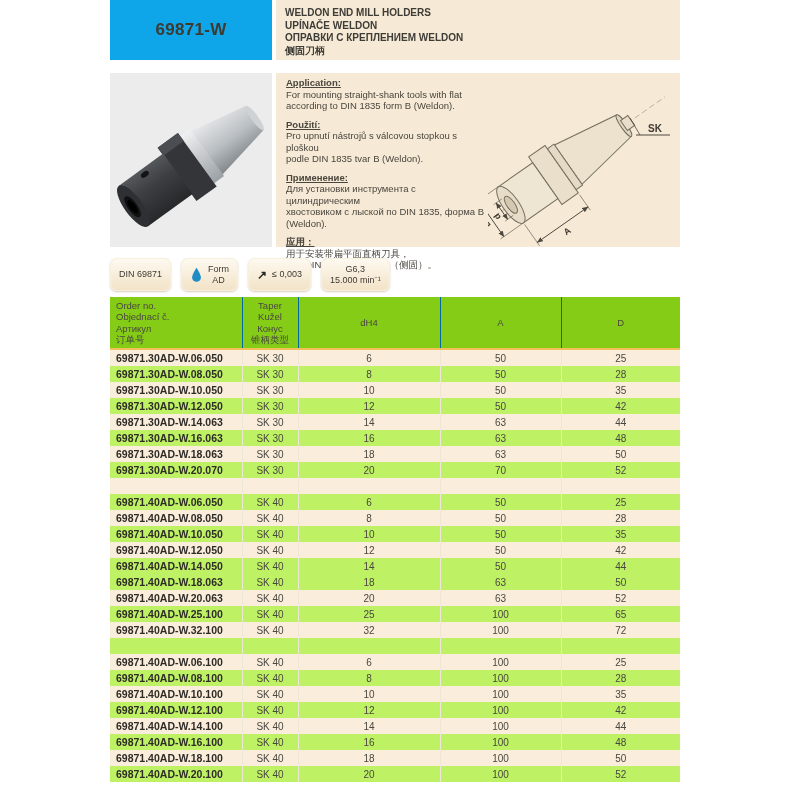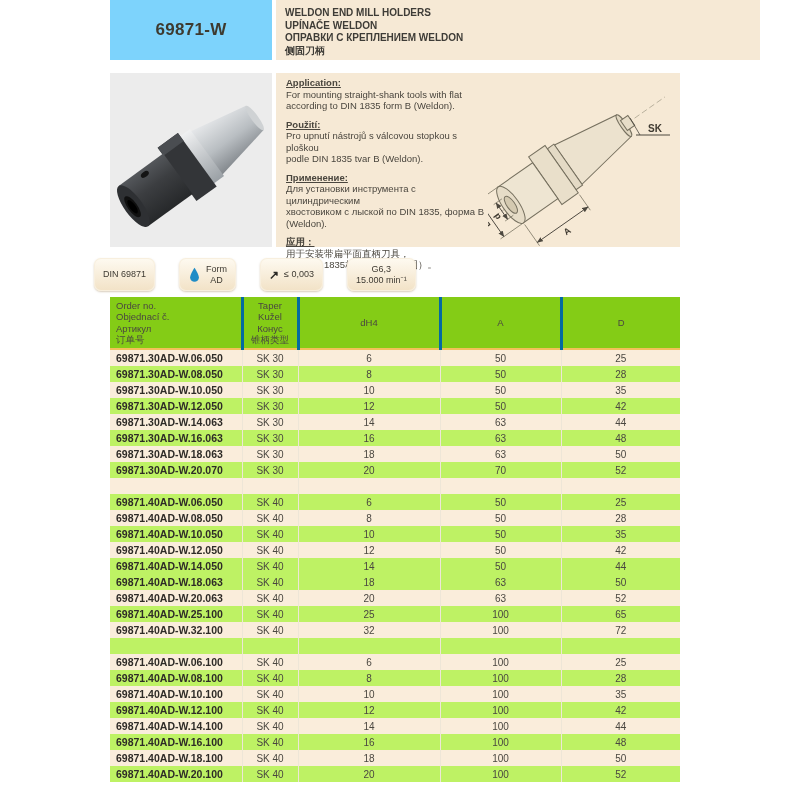--- a/index.html
+++ b/index.html
@@ -1,43 +1,43 @@
 <!DOCTYPE html>
 <html><head>
 <meta charset="utf-8">
 <style>
   html,body{margin:0;padding:0;}
   body{
     width:800px;height:800px;background:#ffffff;position:relative;overflow:hidden;
     font-family:"Liberation Sans",sans-serif;color:#46423b;
   }
   .code-box{
-    position:absolute;left:110px;top:0;width:162px;height:60px;background:#7dd3fc;
+    position:absolute;left:110px;top:0;width:162px;height:60px;background:#0ea5e9;
     display:flex;align-items:center;justify-content:center;
     font-size:17px;font-weight:bold;color:#3e3a2f;letter-spacing:.3px;
   }
   .title-strip{
-    position:absolute;left:276px;top:0;width:484px;height:60px;background:#f6e9d5;
+    position:absolute;left:276px;top:0;width:404px;height:60px;background:#f6e9d5;
     box-sizing:border-box;padding:7px 0 0 9px;
     font-size:10px;font-weight:bold;line-height:12.5px;color:#3e3c37;
   }
   .photo{
     position:absolute;left:110px;top:73px;width:162px;height:174px;background:#ececec;
   }
   .info{
     position:absolute;left:276px;top:73px;width:404px;height:174px;background:#f6e9d5;
   }
   .app-text{
     position:absolute;left:10px;top:4px;width:202px;
     font-size:9.5px;line-height:11.5px;color:#4a463e;
   }
   .app-label{font-weight:bold;margin-top:7px;text-decoration:underline;}
   .app-body{white-space:pre-line;}
   .diagram{position:absolute;right:2px;top:0;width:190px;height:174px;}
-  .badges{position:absolute;left:94px;top:258px;display:flex;gap:24px;}
+  .badges{position:absolute;left:110px;top:258px;display:flex;gap:10px;}
   .badge{
     min-width:42px;height:33px;border-radius:7px;box-sizing:border-box;
     background:linear-gradient(#fefaf1,#f2e2c6);
     box-shadow:0 1px 2px rgba(140,110,60,.35), inset 0 0 0 1px #f8efde;
     display:flex;align-items:center;justify-content:center;gap:5px;
     padding:2px 9px;font-size:9px;line-height:10.5px;color:#3e3a32;text-align:center;
   }
   .badge .two-line div{white-space:nowrap;}
   .drop{width:13px;height:16px;display:block;}
   .arrow-ne{font-size:12px;font-weight:bold;color:#2c2a26;line-height:10px;}
@@ -45,21 +45,21 @@
     position:absolute;left:110px;top:297px;width:570px;border-collapse:collapse;
     table-layout:fixed;font-size:10px;
   }
   table.spec col.c1{width:132px;} table.spec col.c2{width:56px;}
   table.spec col.c3{width:142px;} table.spec col.c4{width:121px;} table.spec col.c5{width:119px;}
   table.spec thead td{
     background:#84cc16;border-bottom:2px solid #f3c05a;height:51px;vertical-align:middle;
     font-size:9.5px;line-height:11.5px;color:#4a4740;text-align:center;padding:0;
   }
   table.spec thead td:first-child{text-align:left;padding-left:6px;}
-  table.spec thead td + td{border-left:3px solid #0369a1;margin-left:42px;}
+  table.spec thead td + td{border-left:1px solid #0369a1;margin-left:42px;}
   table.spec tbody td{
     height:16px;padding:0;text-align:center;color:#4a4740;white-space:nowrap;overflow:hidden;
   }
   table.spec tbody td + td{border-left:1px solid rgba(205,182,140,.35);}
   table.spec tbody td:first-child{
     text-align:left;padding-left:6px;font-weight:bold;color:#2e2b27;font-size:10.5px;
   }
   table.spec tr.beige{background:#faeddb;margin-left:8px;}
   table.spec tr.white{background:#bef264;}
 </style>

